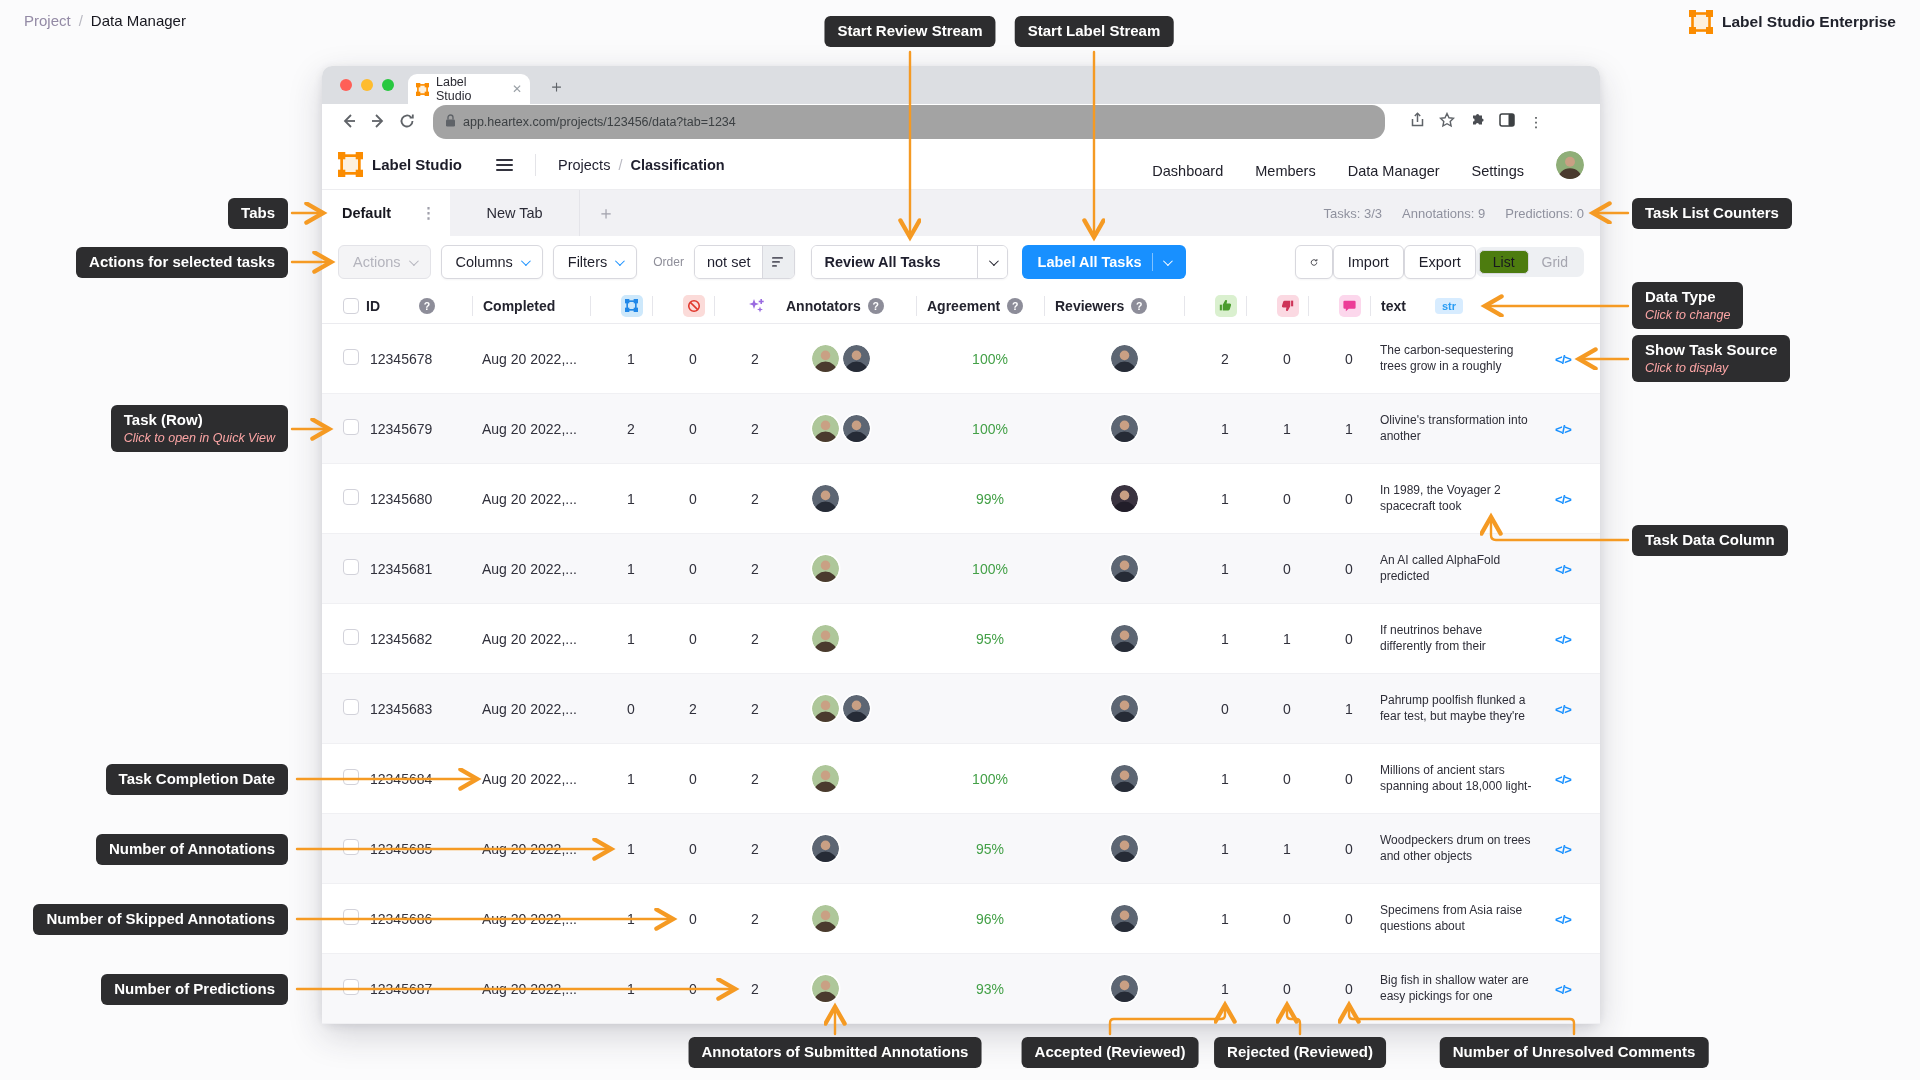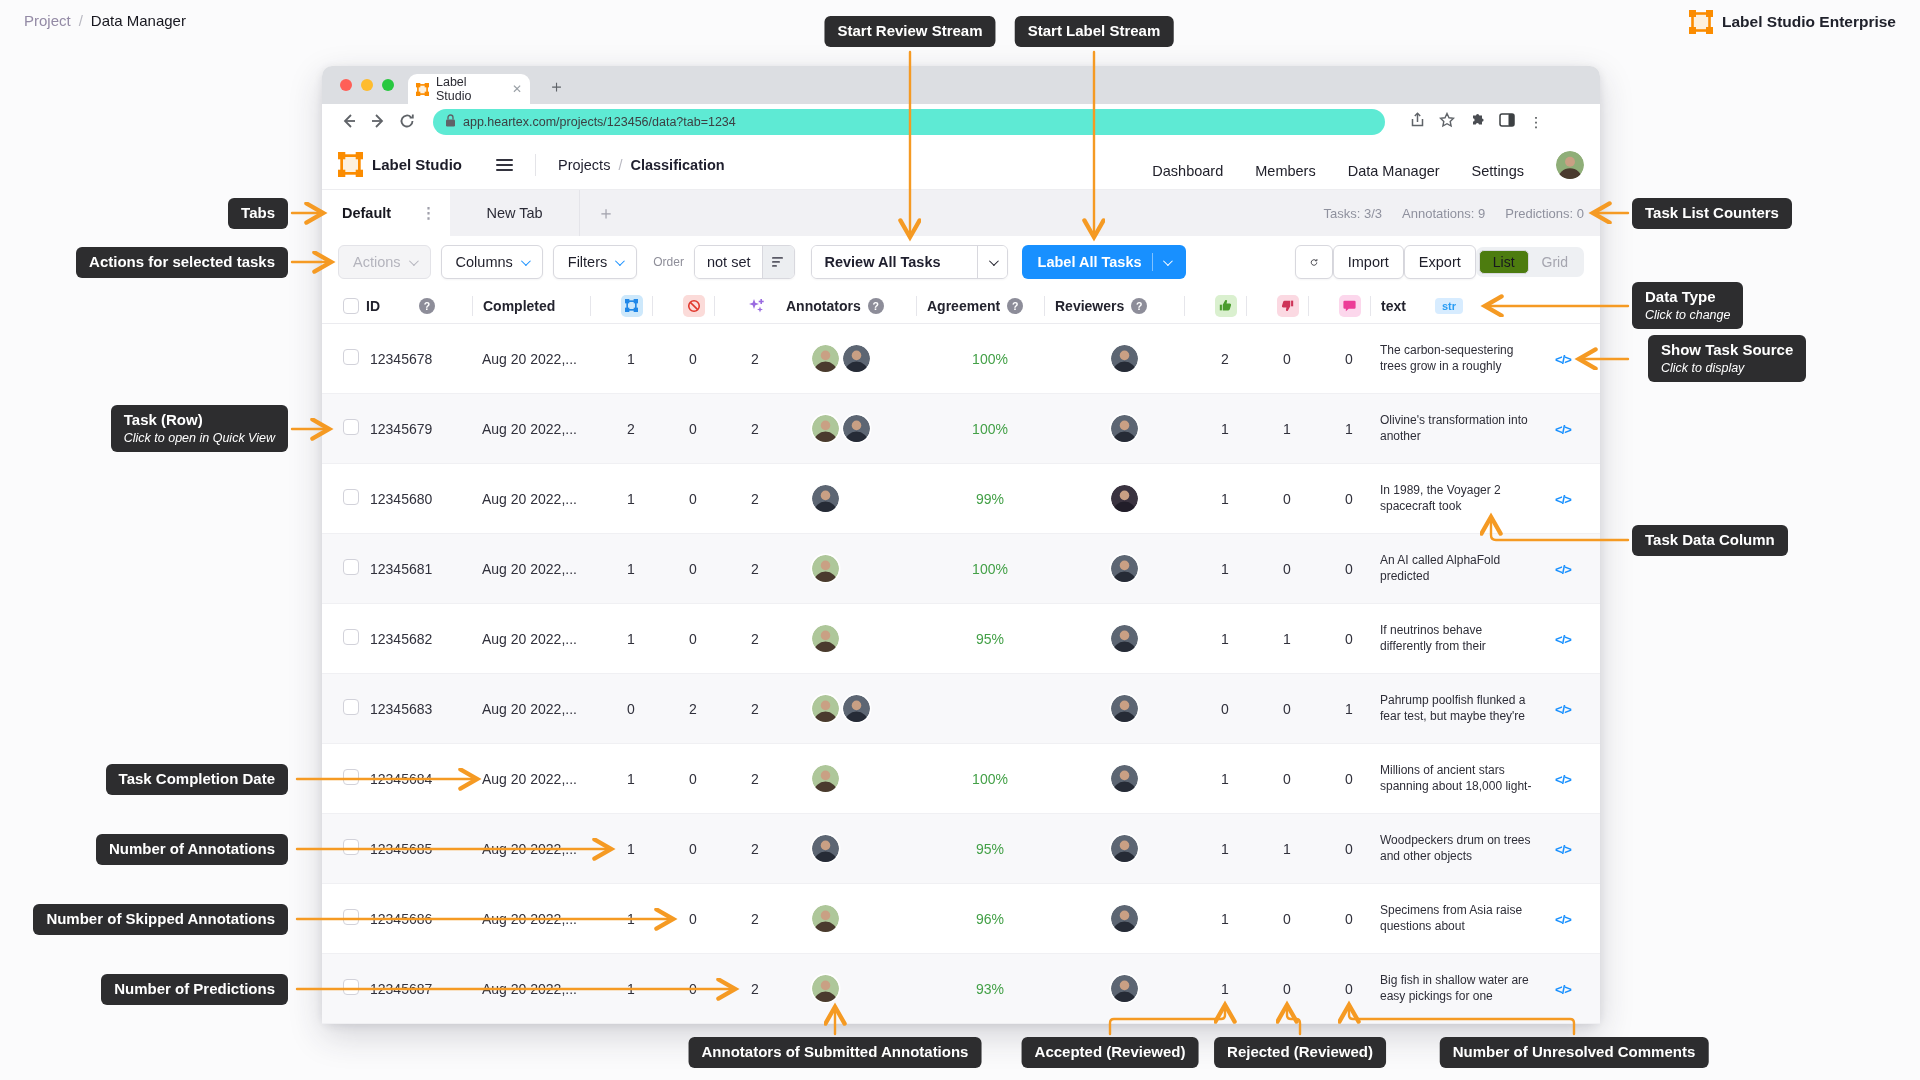--- a/index.html
+++ b/index.html
@@ -26,21 +26,21 @@
   .tabstrip { height:38px; background:#dcdee2; border-radius:10px 10px 0 0; position:relative; display:flex; align-items:flex-end; }
   .lights { position:absolute; left:18px; top:13px; display:flex; gap:9px; }
   .light { width:12px; height:12px; border-radius:50%; }
   .light.r{ background:#ff5f57;} .light.y{ background:#febc2e;} .light.g{ background:#28c840;}
   .btab { margin-left:86px; height:30px; width:122px; background:#fff; border-radius:9px 9px 0 0;
     display:flex; align-items:center; gap:7px; padding:0 8px; font-size:12.5px; color:#2b2b33; }
   .btab .x { margin-left:auto; color:#9aa0a6; font-size:12px; }
   .newtab-plus { color:#5f6368; font-size:17px; margin:0 0 6px 18px; }
   .urlbar { height:36px; background:#fff; display:flex; align-items:center; padding:0 16px; gap:7px; }
   .navic { color:#5f6368; font-size:15px; width:22px; text-align:center; }
-  .urlpill { height:26px; flex:0 0 952px; margin-left:8px; background:#5eead4; border-radius:13px;
+  .urlpill { height:34px; flex:0 0 952px; margin-left:8px; background:#a3a3a3; border-radius:13px;
     display:flex; align-items:center; gap:7px; padding:0 12px; font-size:12.5px; color:#3c4043; }
   .chrome-right { display:flex; align-items:center; gap:14px; margin-left:18px; color:#5f6368; }
 
   
   .appheader { height:50px; display:flex; align-items:center; padding:0 16px; border-bottom:1px solid #ededf0; background:#fff; }
   .app-logo-text { font-size:15px; font-weight:bold; margin-left:9px; color:#1c1c28; }
   .hamburger { margin-left:34px; display:flex; flex-direction:column; gap:3px; }
   .hamburger i { width:17px; height:2px; background:#33333e; border-radius:1px; }
   .hdr-divider { width:1px; height:22px; background:#e4e4e8; margin:0 22px; }
   .app-crumbs { font-size:14.5px; display:flex; gap:8px; }
@@ -94,21 +94,21 @@
   .avgroup .av + .av { margin-left:4px; }
   .av { width:27px; height:27px; border-radius:50%; overflow:hidden; display:inline-block; line-height:0; box-shadow:0 0 0 1.5px #fff; }
   .agree { color:#43a047; text-align:center; }
   .revwrap { display:flex; justify-content:center; }
   .celltext { font-size:12px; line-height:1.3; color:#2e2e38; padding-right:6px; }
   .codeicon { color:#1890ff; font-size:13px; font-weight:bold; letter-spacing:-1px; }
 
   
   .callout { position:absolute; background:#2d2d2f; color:#fff; border-radius:6px; padding:6px 13px; white-space:nowrap; z-index:60; }
   .callout .t { font-size:15px; font-weight:bold; line-height:1.25; }
-  .callout .s { font-size:12.5px; font-style:italic; color:#ffffff; line-height:1.3; }
+  .callout .s { font-size:12.5px; font-style:italic; color:#fca5a5; line-height:1.3; }
   .cc { transform:translateX(-50%); }
   .arrows { position:absolute; left:0; top:0; width:1920px; height:1080px; z-index:55; pointer-events:none; }
 </style>
 </head>
 <body>
 
 <div class="page-breadcrumb">
   <span class="crumb-muted">Project</span>
   <span class="crumb-sep">/</span>
   <span class="crumb-current">Data Manager</span>
@@ -726,21 +726,21 @@
     <div class="t">Number of Predictions</div>
   </div>
 
 <div class="callout" style="left:1632px; top:198px;">
     <div class="t">Task List Counters</div>
   </div>
 <div class="callout" style="left:1632px; top:282px;">
   <div class="t">Data Type</div>
     <div class="s">Click to change</div>
 </div>
-<div class="callout" style="left:1632px; top:335px;margin-left:16px;">
+<div class="callout" style="left:1632px; top:335px;">
   <div class="t">Show Task Source</div>
     <div class="s">Click to display</div>
 </div>
 <div class="callout" style="left:1632px; top:525px;">
     <div class="t">Task Data Column</div>
   </div>
 
 <div class="callout cc" style="left:835px; top:1037px;">
     <div class="t">Annotators of Submitted Annotations</div>
   </div>

